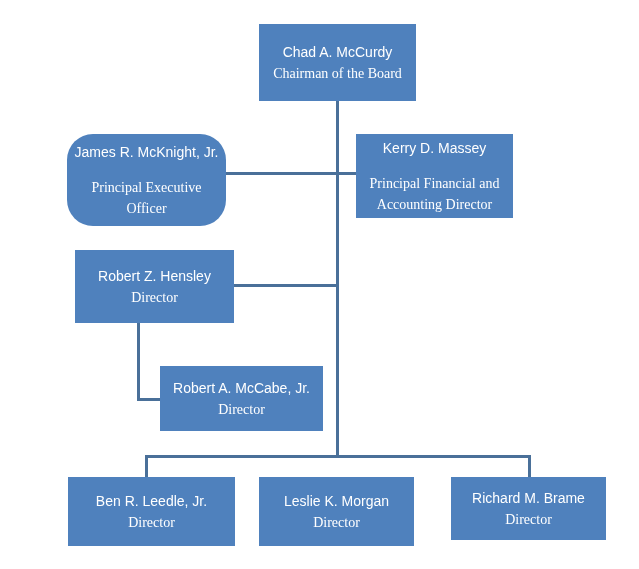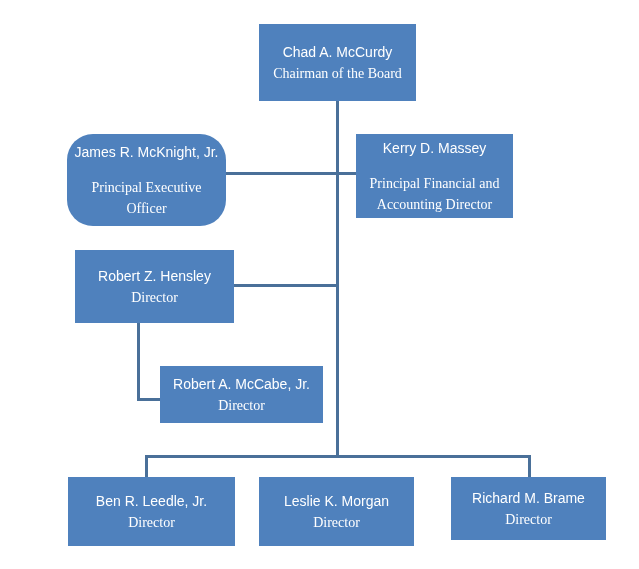--- a/index.html
+++ b/index.html
@@ -87,21 +87,21 @@
   <div class="node officer" style="left:356px; top:134px; width:157px; height:84px;">
     <span class="name">Kerry D. Massey</span>
     <span class="title">Principal Financial and Accounting Director</span>
   </div>
 
   <div class="node" style="left:59px; top:250px; width:159px; height:73px;margin-left:16px;">
     <span class="name">Robert Z. Hensley</span>
     <span class="title">Director</span>
   </div>
 
-  <div class="node" style="left:160px; top:366px; width:163px; height:57px;">
+  <div class="node" style="left:160px; top:366px; width:163px; height:65px;">
     <span class="name">Robert A. McCabe, Jr.</span>
     <span class="title">Director</span>
   </div>
 
   <div class="node" style="left:68px; top:477px; width:167px; height:69px;">
     <span class="name">Ben R. Leedle, Jr.</span>
     <span class="title">Director</span>
   </div>
 
   <div class="node" style="left:259px; top:477px; width:155px; height:69px;">

